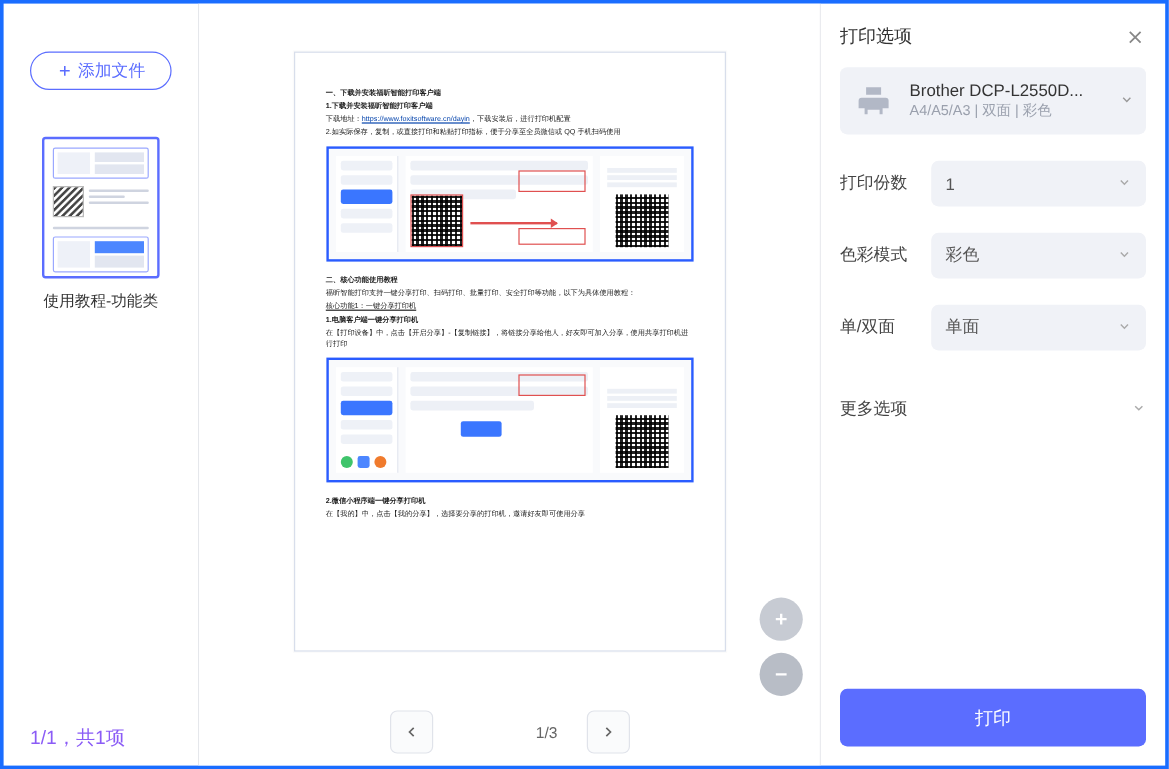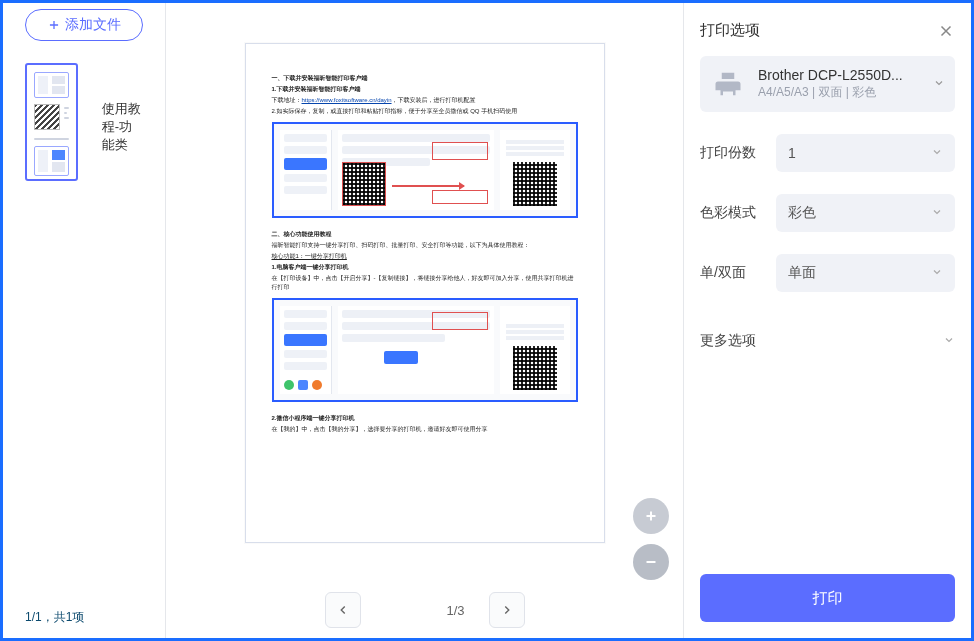--- a/index.html
+++ b/index.html
@@ -12,49 +12,49 @@
       overflow: hidden;
       font-size: 14px;
       color: #333;
     }
 
     
     .left-col {
       width: 163px;
       border-right: 1px solid #e5e7eb;
       display: flex; flex-direction: column;
-      padding: 6px 22px 12px;
+      padding: 40px 22px 12px;
     }
     .add-file-btn {
       border: 1px solid #5b6dff; border-radius: 16px;
       color: #5b6dff; background: #fff;
       height: 32px; display: flex; align-items: center; justify-content: center;
       gap: 4px; cursor: pointer; font-size: 14px;
     }
     .add-file-btn svg { width: 14px; height: 14px; }
-    .thumb-card { margin-top: 22px; display:flex; flex-direction:row; align-items:center;gap:24px; }
+    .thumb-card { margin-top: 39px; display:flex; flex-direction:column; align-items:center; }
     .thumb-frame {
       width: 98px; height: 118px;
       border: 2px solid #5b6dff; border-radius: 3px;
       background: #fff;
       padding: 7px; overflow:hidden;
     }
     .thumb-mini { width:100%; height:100%; position:relative; }
     .mini-line { height:2px; background:#cfd4e0; margin:3px 0; border-radius:1px; }
     .mini-line.short { width:60%; }
     .mini-block { width:26px; height:26px;
       background:linear-gradient(135deg,#444 0 25%,#fff 25% 50%,#444 50% 75%,#fff 75%);
       background-size:6px 6px; border:1px solid #bbb; }
     .mini-top { height:26px; border:1px solid #9aa8ff; border-radius:2px;
       display:flex; gap:4px; padding:3px; margin-bottom:6px; }
     .mini-top .a { width:38%; background:#eef1f8; }
     .mini-top .b { flex:1; display:flex;flex-direction:column;gap:2px; }
     .mini-top .b div { flex:1; background:#e2e6f0; }
     .thumb-label { margin-top: 10px; font-size: 13px; color:#333; }
-    .left-footer { margin-top:auto; font-size:12px; color:#0c4a6e; }
+    .left-footer { margin-top:auto; font-size:16px; color:#8b5cf6; }
 
     
     .center-col {
       flex:1; position:relative;
       display:flex; flex-direction:column; align-items:center;
       background:#fff;
     }
     .preview-scroll { flex:1; width:100%; display:flex; justify-content:center;
       overflow:hidden; padding-top:40px; }
     .page-sheet {

